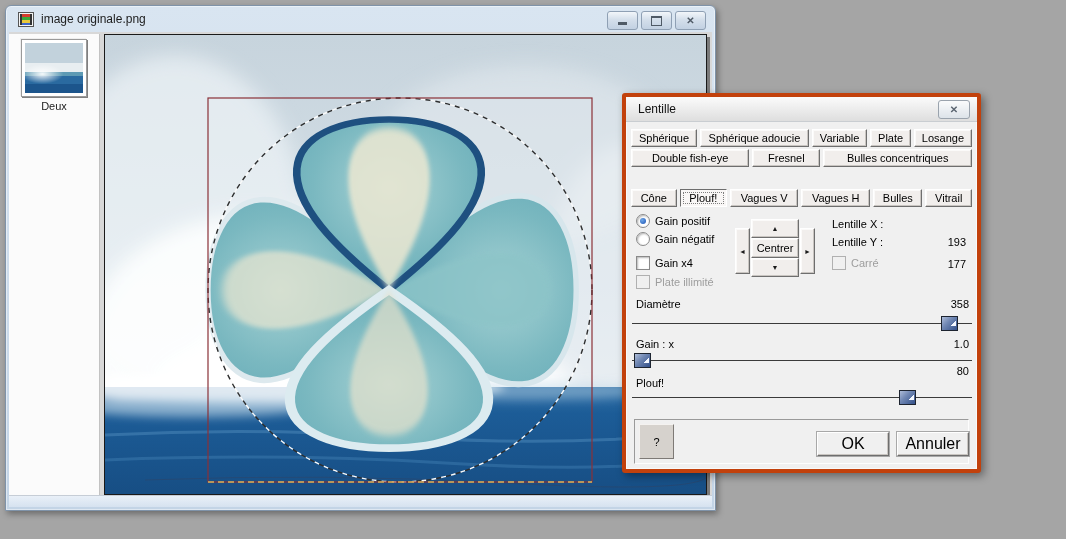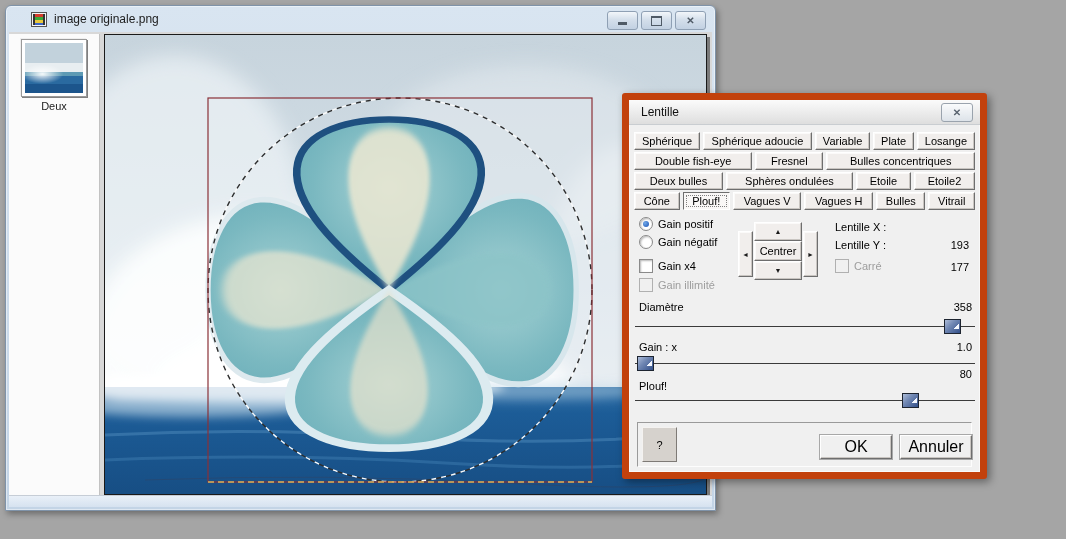--- a/index.html
+++ b/index.html
@@ -5,21 +5,21 @@
   html,body{margin:0;padding:0;}
   body{width:1066px;height:539px;overflow:hidden;background:#a5a5a5;
        font-family:"Liberation Sans",sans-serif;font-size:11px;color:#000;position:relative;}
   .abs{position:absolute;}
 
   
   .win{left:5px;top:5px;width:709px;height:504px;
        background:linear-gradient(#d9e5f1,#c3d4e6);
        border:1px solid #7f93a9;border-radius:6px 6px 0 0;
        box-shadow:0 0 0 1px rgba(255,255,255,.45) inset,2px 3px 6px rgba(0,0,0,.35);}
-  .titlebar{left:0;top:0;right:0;height:26px;display:flex;align-items:center;padding-left:25px;}
+  .titlebar{left:0;top:0;right:0;height:26px;display:flex;align-items:center;padding-left:12px;}
   .title-ico{width:16px;height:15px;margin-right:7px;flex:0 0 auto;}
   .title-text{font-size:12px;color:#1c1c1c;}
   .winbtns{position:absolute;right:9px;top:5px;display:flex;gap:3px;}
   .winbtn{width:29px;height:17px;border:1px solid #8fa0b4;border-radius:3px;
           background:linear-gradient(#f2f6fa,#d4dfeb 45%,#c2d1e2);
           display:flex;align-items:center;justify-content:center;color:#4a4a4a;
           font-size:9px;line-height:1;cursor:pointer;}
   .glyph-min{width:9px;height:3px;background:#4f5a66;margin-top:6px;}
   .glyph-max{width:9px;height:8px;border:1px solid #4f5a66;box-shadow:inset 0 1px 0 #4f5a66;}
   .glyph-x{font-size:10px;font-weight:bold;color:#4f5a66;}
@@ -32,21 +32,21 @@
      background:
        radial-gradient(ellipse 30px 14px at 30% 62%, rgba(255,255,255,.95), rgba(255,255,255,0) 70%),
        linear-gradient(#c2d2dc 0 40%, #e8eef1 40% 58%, #5d9ab4 58% 66%, #2a6aa0 66% 82%, #1c558c 82% 100%);}
   .thumb-label{left:0;top:66px;width:90px;text-align:center;color:#222;}
   .canvas{left:95px;top:2px;width:601px;height:459px;border:1px solid #1a1a1a;
           box-shadow:3px 3px 0 rgba(45,45,45,.55);background:#cdd9e0;}
   .bottom-strip{left:0;right:0;bottom:0;height:11px;background:linear-gradient(#e9f0f8,#d6e2f0);border-top:1px solid #c6cdd6;}
 
   
   .dlg{left:622px;top:93px;width:351px;height:372px;
-       background:#f0f0f0;border:7px solid #c2410c;border-radius:3px;
+       background:#f0f0f0;border:4px solid #c2410c;border-radius:3px;
        box-shadow:0 0 0 1px rgba(255,255,255,.6) inset,3px 3px 8px rgba(0,0,0,.4);}
   .dlg-titlebar{left:0;top:0;right:0;height:24px;
        background:linear-gradient(#fbfbfb,#dedede);border-radius:3px 3px 0 0;
        display:flex;align-items:center;padding-left:12px;border-bottom:1px solid #c9cdd1;}
   .dlg-title{font-size:12px;color:#111;}
   .dlg-close{position:absolute;right:7px;top:3px;width:30px;height:17px;
        border:1px solid #9aa3ad;border-radius:3px;
        background:linear-gradient(#fafbfc,#dde3e9);display:flex;align-items:center;justify-content:center;
        font-size:10px;font-weight:bold;color:#5a6470;cursor:pointer;}
   .btn32{background:#f1eeec;border:1px solid;border-color:#ffffff #6e6e6e #6e6e6e #ffffff;
@@ -221,26 +221,20 @@
     <div class="btn32" style="flex-grow:1.7;">Sphérique adoucie</div>
     <div class="btn32">Variable</div>
     <div class="btn32" style="flex-grow:.8;">Plate</div>
     <div class="btn32">Losange</div>
   </div>
   <div class="abs lensrow" style="top:52px;">
     <div class="btn32" style="flex-grow:1.6;">Double fish-eye</div>
     <div class="btn32">Fresnel</div>
     <div class="btn32" style="flex-grow:1.9;">Bulles concentriques</div>
   </div>
-  <div class="abs lensrow" style="top:72px;">
-    <div class="btn32" style="flex-grow:1.3;">Deux bulles</div>
-    <div class="btn32" style="flex-grow:1.8;">Sphères ondulées</div>
-    <div class="btn32">Etoile</div>
-    <div class="btn32">Etoile2</div>
-  </div>
   <div class="abs lensrow" style="top:92px;">
     <div class="btn32">Cône</div>
     <div class="btn32 pressed">Plouf!</div>
     <div class="btn32" style="flex-grow:1.4;">Vagues V</div>
     <div class="btn32" style="flex-grow:1.4;">Vagues H</div>
     <div class="btn32">Bulles</div>
     <div class="btn32">Vitrail</div>
   </div>
 
   <div class="opt-line" style="left:10px;top:117px;">
@@ -250,21 +244,21 @@
   <div class="opt-line" style="left:10px;top:135px;">
     <span class="radio"></span>
     <span>Gain négatif</span>
   </div>
   <div class="opt-line" style="left:10px;top:159px;">
     <span class="checkbox"></span>
     <span>Gain x4</span>
   </div>
   <div class="opt-line" style="left:10px;top:178px;">
     <span class="checkbox dis"></span>
-    <span class="dis-label">Gain illimité</span>
+    <span class="dis-label">Plate illimité</span>
   </div>
 
   <div class="abs btn32 arrowbtn" style="left:109px;top:131px;width:13px;height:44px;">
       <span>◄</span>
     </div>
   <div class="abs btn32 arrowbtn" style="left:125px;top:122px;width:46px;height:17px;">
       <span>▲</span>
     </div>
   <div class="abs btn32" style="left:125px;top:141px;width:46px;height:18px;">Centrer</div>
   <div class="abs btn32 arrowbtn" style="left:125px;top:161px;width:46px;height:17px;">

